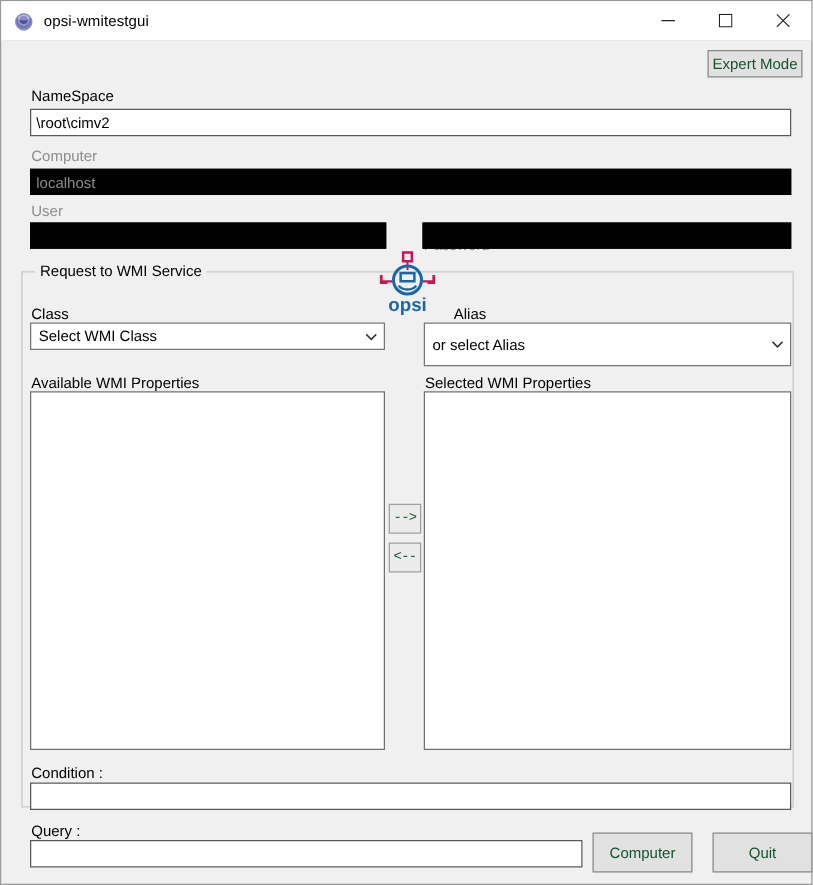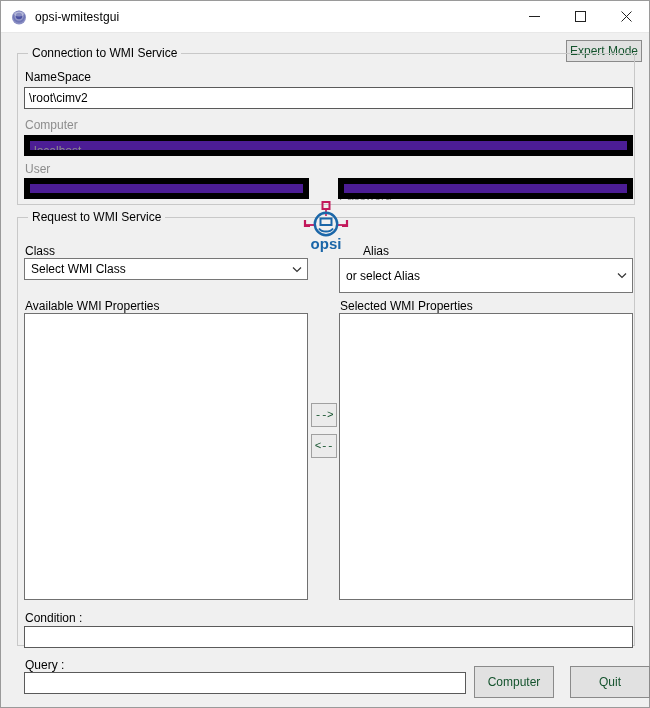--- a/index.html
+++ b/index.html
@@ -98,22 +98,22 @@
     border: 1px solid #5a5a5a;
     font-family: "Liberation Sans", sans-serif;
     font-size: 12px;
     color: #000000;
     padding: 0 4px;
     line-height: 20px;
     white-space: nowrap;
     overflow: hidden;
   }
   .tfield.disabled {
-    background: #4c1d95;
-    border: 6px solid #000000;
+    background: #000000;
+    border: 1px solid #000000;
     color: #8d8d8d;
   }
 
   
   .combo {
     position: absolute;
     box-sizing: border-box;
     background: #ffffff;
     border: 1px solid #767676;
     font-size: 12px;
@@ -207,23 +207,20 @@
         <svg width="11" height="11" viewBox="0 0 11 11">
           <line x1="0.5" y1="0.5" x2="10.5" y2="10.5" stroke="#222" stroke-width="1"></line>
           <line x1="10.5" y1="0.5" x2="0.5" y2="10.5" stroke="#222" stroke-width="1"></line>
         </svg>
       </div>
     </div>
   </div>
 
   <div class="btn" style="left:565px; top:39px; width:76px; height:22px;">Expert Mode</div>
 
-  <div class="groupbox" style="left:16px; top:52px; width:618px; height:152px;">
-    <span class="group-title">Connection to WMI Service</span>
-  </div>
 
   <span class="lbl" style="left:24px; top:69px;">NameSpace</span>
   <div class="tfield" style="left:23px; top:86px; width:609px; height:22px;">\root\cimv2</div>
 
   <span class="lbl disabled" style="left:24px; top:117px;">Computer</span>
   <div class="tfield disabled" style="left:23px; top:134px; width:609px; height:21px;">localhost</div>
 
   <span class="lbl disabled" style="left:24px; top:161px;">User</span>
   <div class="tfield disabled" style="left:23px; top:177px; width:285px; height:21px;"></div>
 

